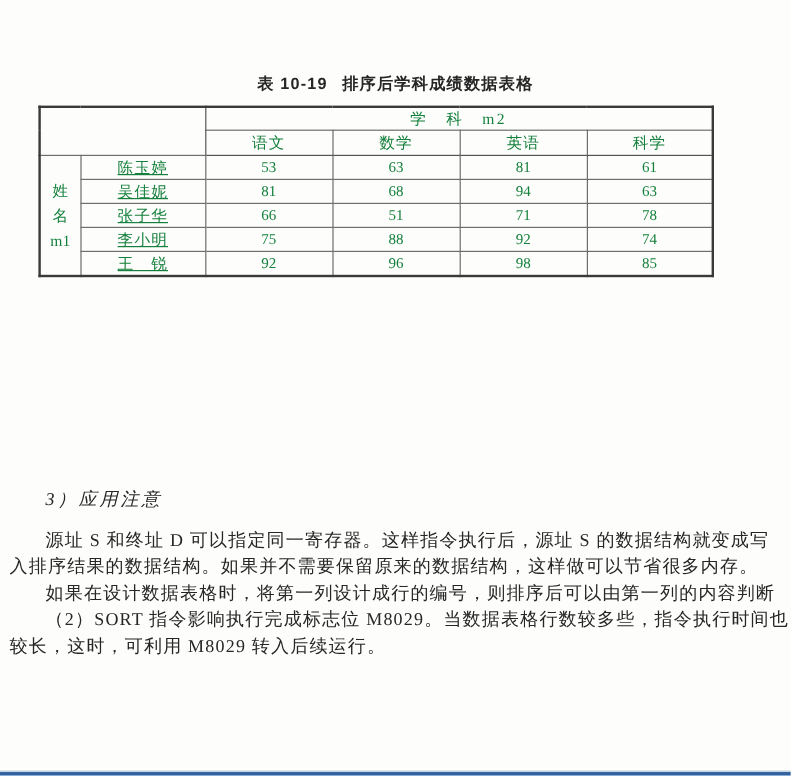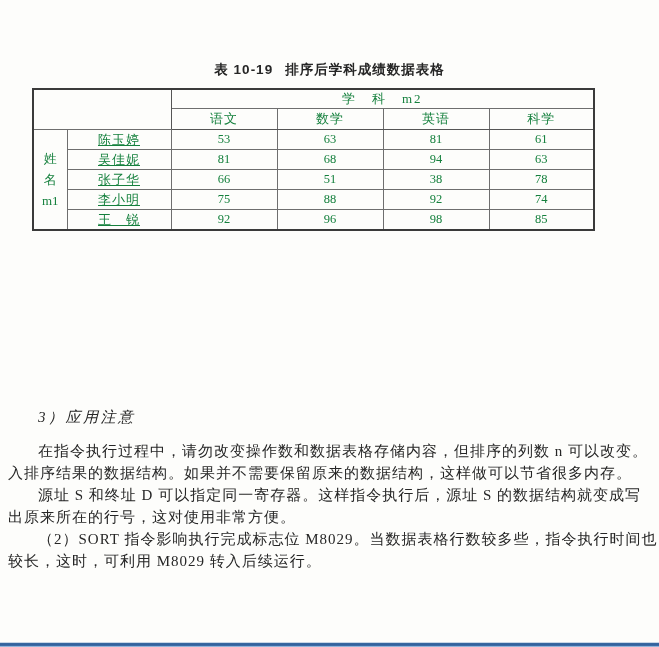--- a/index.html
+++ b/index.html
@@ -119,21 +119,21 @@
       <td class="name">吴佳妮</td>
       <td class="num">81</td>
       <td class="num">68</td>
       <td class="num">94</td>
       <td class="num">63</td>
     </tr>
     <tr class="body">
       <td class="name">张子华</td>
       <td class="num">66</td>
       <td class="num">51</td>
-      <td class="num">38</td>
+      <td class="num">71</td>
       <td class="num">78</td>
     </tr>
     <tr class="body">
       <td class="name">李小明</td>
       <td class="num">75</td>
       <td class="num">88</td>
       <td class="num">92</td>
       <td class="num">74</td>
     </tr>
     <tr class="body">
@@ -141,23 +141,22 @@
       <td class="num">92</td>
       <td class="num">96</td>
       <td class="num">98</td>
       <td class="num">85</td>
     </tr>
   </tbody>
     </table>
 
   <div class="notes">
     <div class="notes-heading">3）应用注意</div>
-    <div class="line indent">在指令执行过程中，请勿改变操作数和数据表格存储内容，但排序的列数 n 可以改变。</div>
+    <div class="line indent">源址 S 和终址 D 可以指定同一寄存器。这样指令执行后，源址 S 的数据结构就变成写</div>
     <div class="line">入排序结果的数据结构。如果并不需要保留原来的数据结构，这样做可以节省很多内存。</div>
-    <div class="line indent">源址 S 和终址 D 可以指定同一寄存器。这样指令执行后，源址 S 的数据结构就变成写</div>
-    <div class="line">出原来所在的行号，这对使用非常方便。</div>
+    <div class="line indent">如果在设计数据表格时，将第一列设计成行的编号，则排序后可以由第一列的内容判断</div>
     <div class="line indent">（2）SORT 指令影响执行完成标志位 M8029。当数据表格行数较多些，指令执行时间也</div>
     <div class="line">较长，这时，可利用 M8029 转入后续运行。</div>
   </div>
 
   <div class="accent-bar"></div>
 
 </div>
 
 </body></html>

